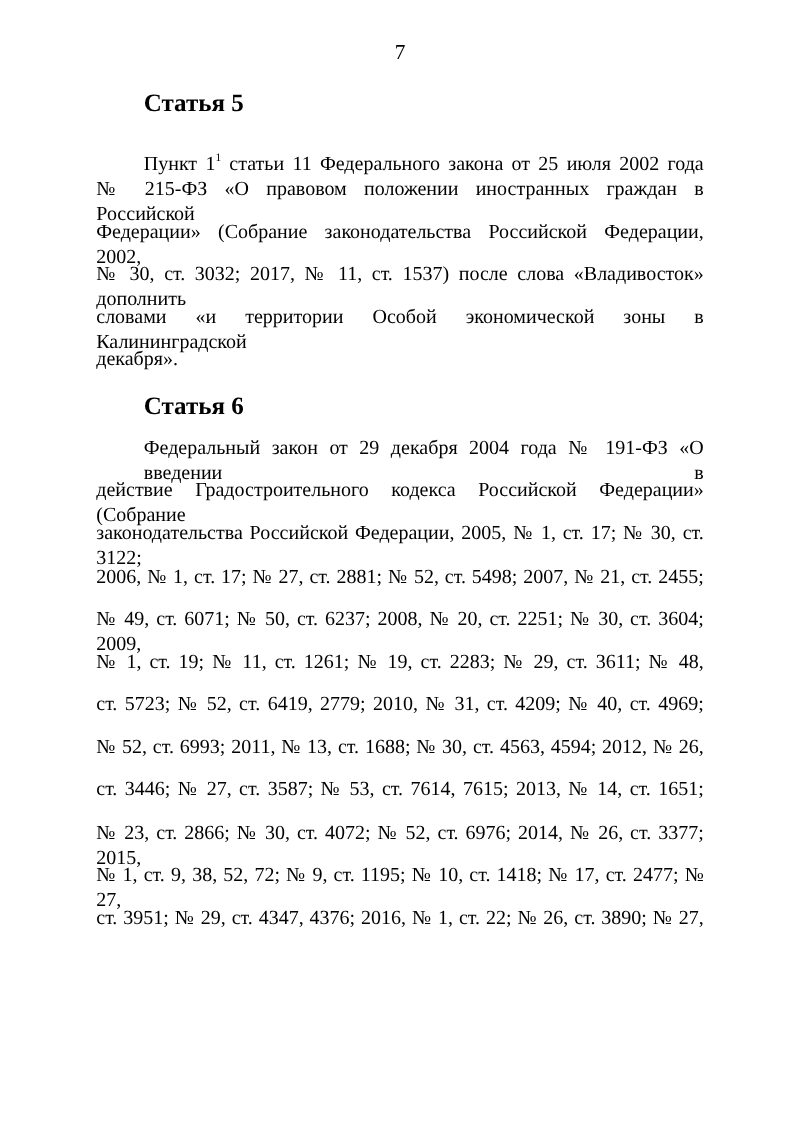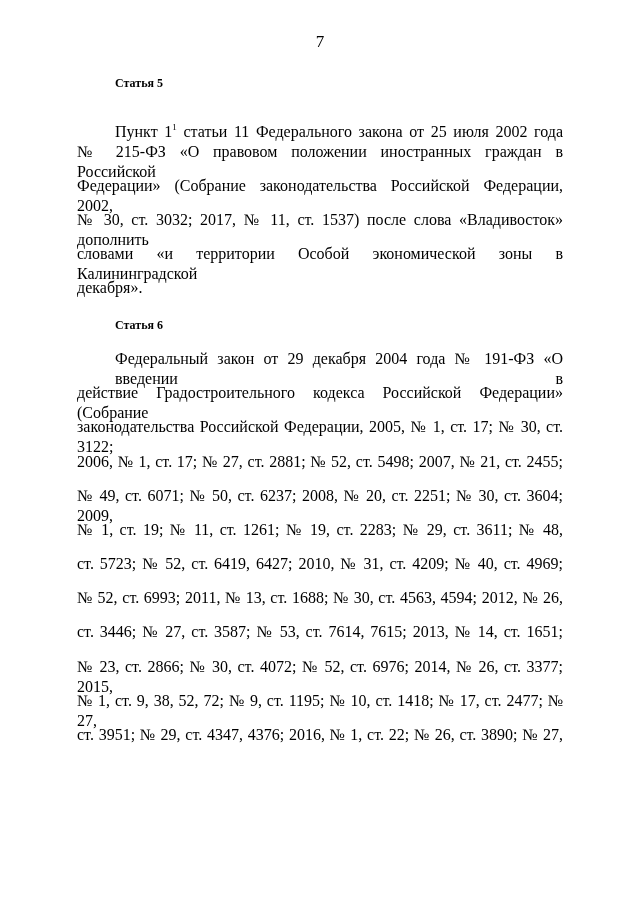--- a/index.html
+++ b/index.html
@@ -1,20 +1,20 @@
 <!DOCTYPE html>
 <html><head>
 <meta charset="utf-8">
 <style>
   html, body { margin: 0; padding: 0; background: #ffffff; }
   body { width: 640px; height: 905px; position: relative; overflow: hidden;
          font-family: "Liberation Serif", "DejaVu Serif", serif; color: #000; }
   .page-number { position: absolute; top: 32px; left: 0; width: 640px; text-align: center;
                  font-size: 17px; line-height: 20px; }
-  .heading { position: absolute; left: 115px; font-size: 12px; font-weight: bold; line-height: 20px; }
+  .heading { position: absolute; left: 115px; font-size: 20px; font-weight: bold; line-height: 20px; }
   .line { position: absolute; left: 77px; width: 486px; font-size: 16px; line-height: 20px;
           text-align: justify; text-align-last: justify; white-space: normal; }
   .line.indent { left: 115px; width: 448px; }
   .line.last { text-align-last: left; }
   sup { font-size: 9px; vertical-align: 7px; line-height: 0; }
 </style>
 </head>
 <body>
 
 <div>
@@ -31,20 +31,20 @@
   </div>
 
   <div>
     <div class="heading" style="top:315px">Статья 6</div>
     <div class="line indent" style="top:349px">Федеральный закон от 29 декабря 2004 года № 191-ФЗ «О введении в</div>
     <div class="line" style="top:383px">действие Градостроительного кодекса Российской Федерации» (Собрание</div>
     <div class="line" style="top:417px">законодательства Российской Федерации, 2005, № 1, ст. 17; № 30, ст. 3122;</div>
     <div class="line" style="top:452px">2006, № 1, ст. 17; № 27, ст. 2881; № 52, ст. 5498; 2007, № 21, ст. 2455;</div>
     <div class="line" style="top:486px">№ 49, ст. 6071; № 50, ст. 6237; 2008, № 20, ст. 2251; № 30, ст. 3604; 2009,</div>
     <div class="line" style="top:520px">№ 1, ст. 19; № 11, ст. 1261; № 19, ст. 2283; № 29, ст. 3611; № 48,</div>
-    <div class="line" style="top:554px">ст. 5723; № 52, ст. 6419, 6427; 2010, № 31, ст. 4209; № 40, ст. 4969;</div>
+    <div class="line" style="top:554px">ст. 5723; № 52, ст. 6419, 2779; 2010, № 31, ст. 4209; № 40, ст. 4969;</div>
     <div class="line" style="top:588px">№ 52, ст. 6993; 2011, № 13, ст. 1688; № 30, ст. 4563, 4594; 2012, № 26,</div>
     <div class="line" style="top:622px">ст. 3446; № 27, ст. 3587; № 53, ст. 7614, 7615; 2013, № 14, ст. 1651;</div>
     <div class="line" style="top:657px">№ 23, ст. 2866; № 30, ст. 4072; № 52, ст. 6976; 2014, № 26, ст. 3377; 2015,</div>
     <div class="line" style="top:691px">№ 1, ст. 9, 38, 52, 72; № 9, ст. 1195; № 10, ст. 1418; № 17, ст. 2477; № 27,</div>
     <div class="line" style="top:725px">ст. 3951; № 29, ст. 4347, 4376; 2016, № 1, ст. 22; № 26, ст. 3890; № 27,</div>
   </div>
 </div>
 
 </body></html>

